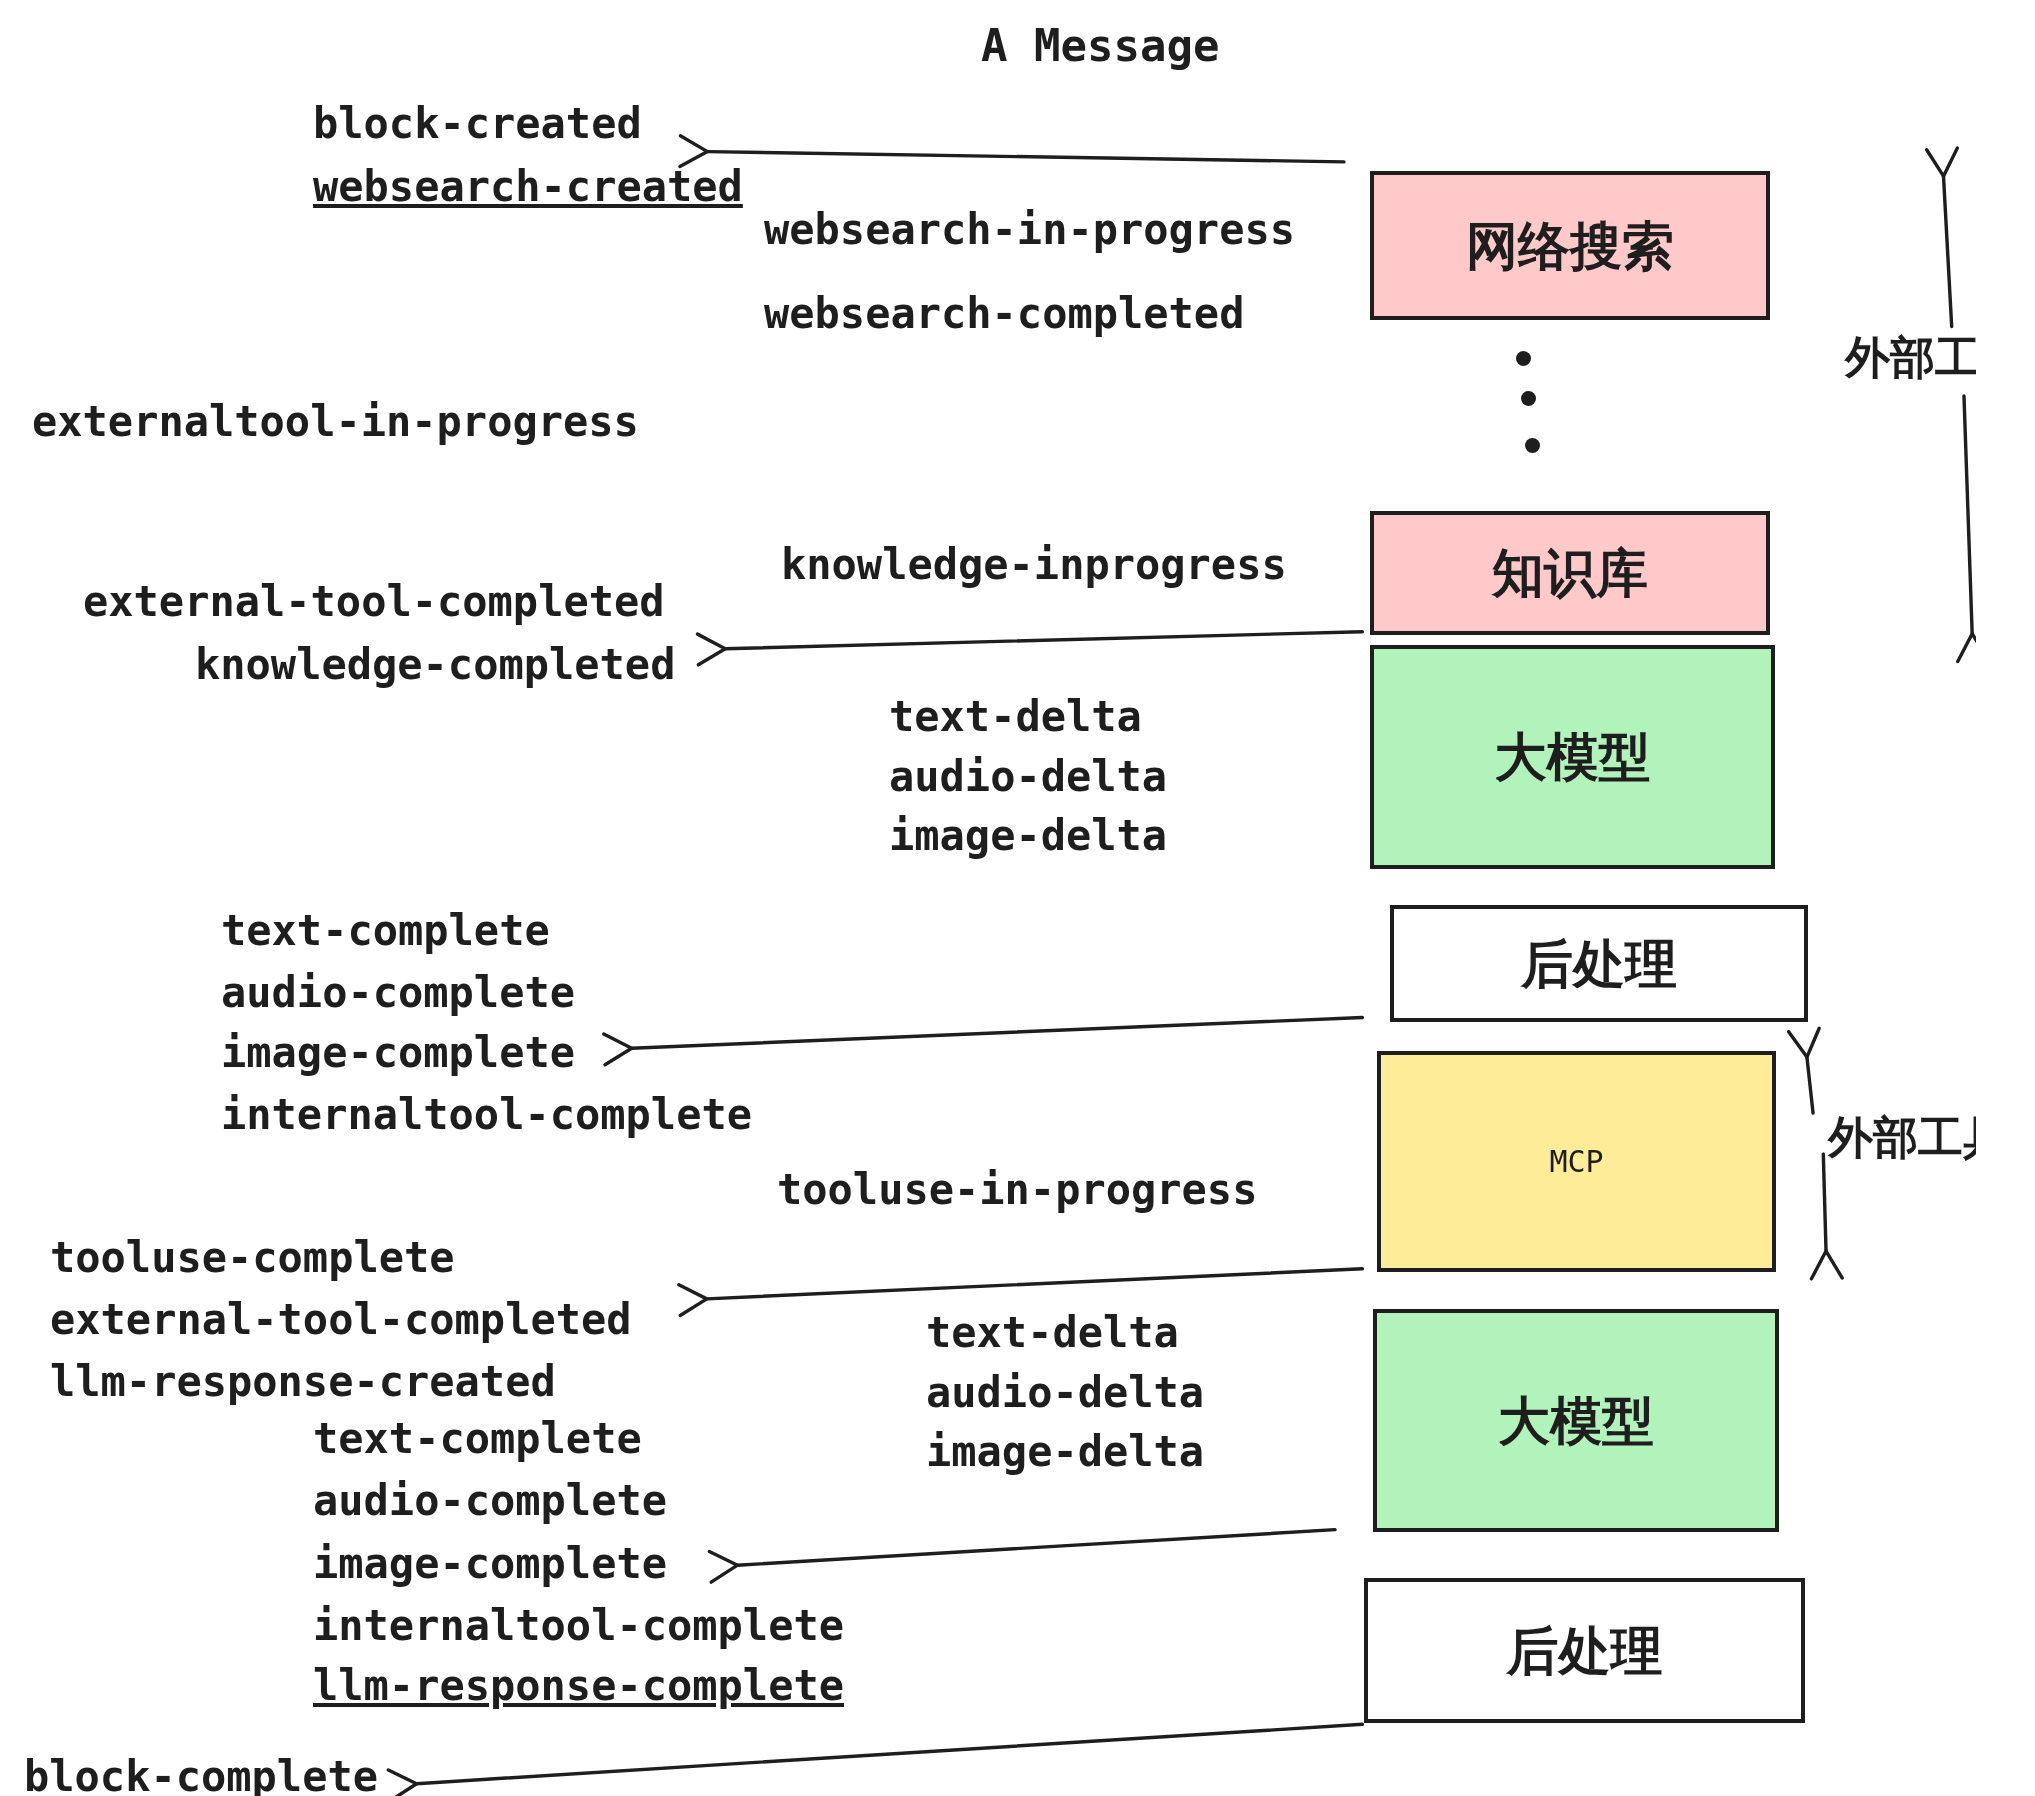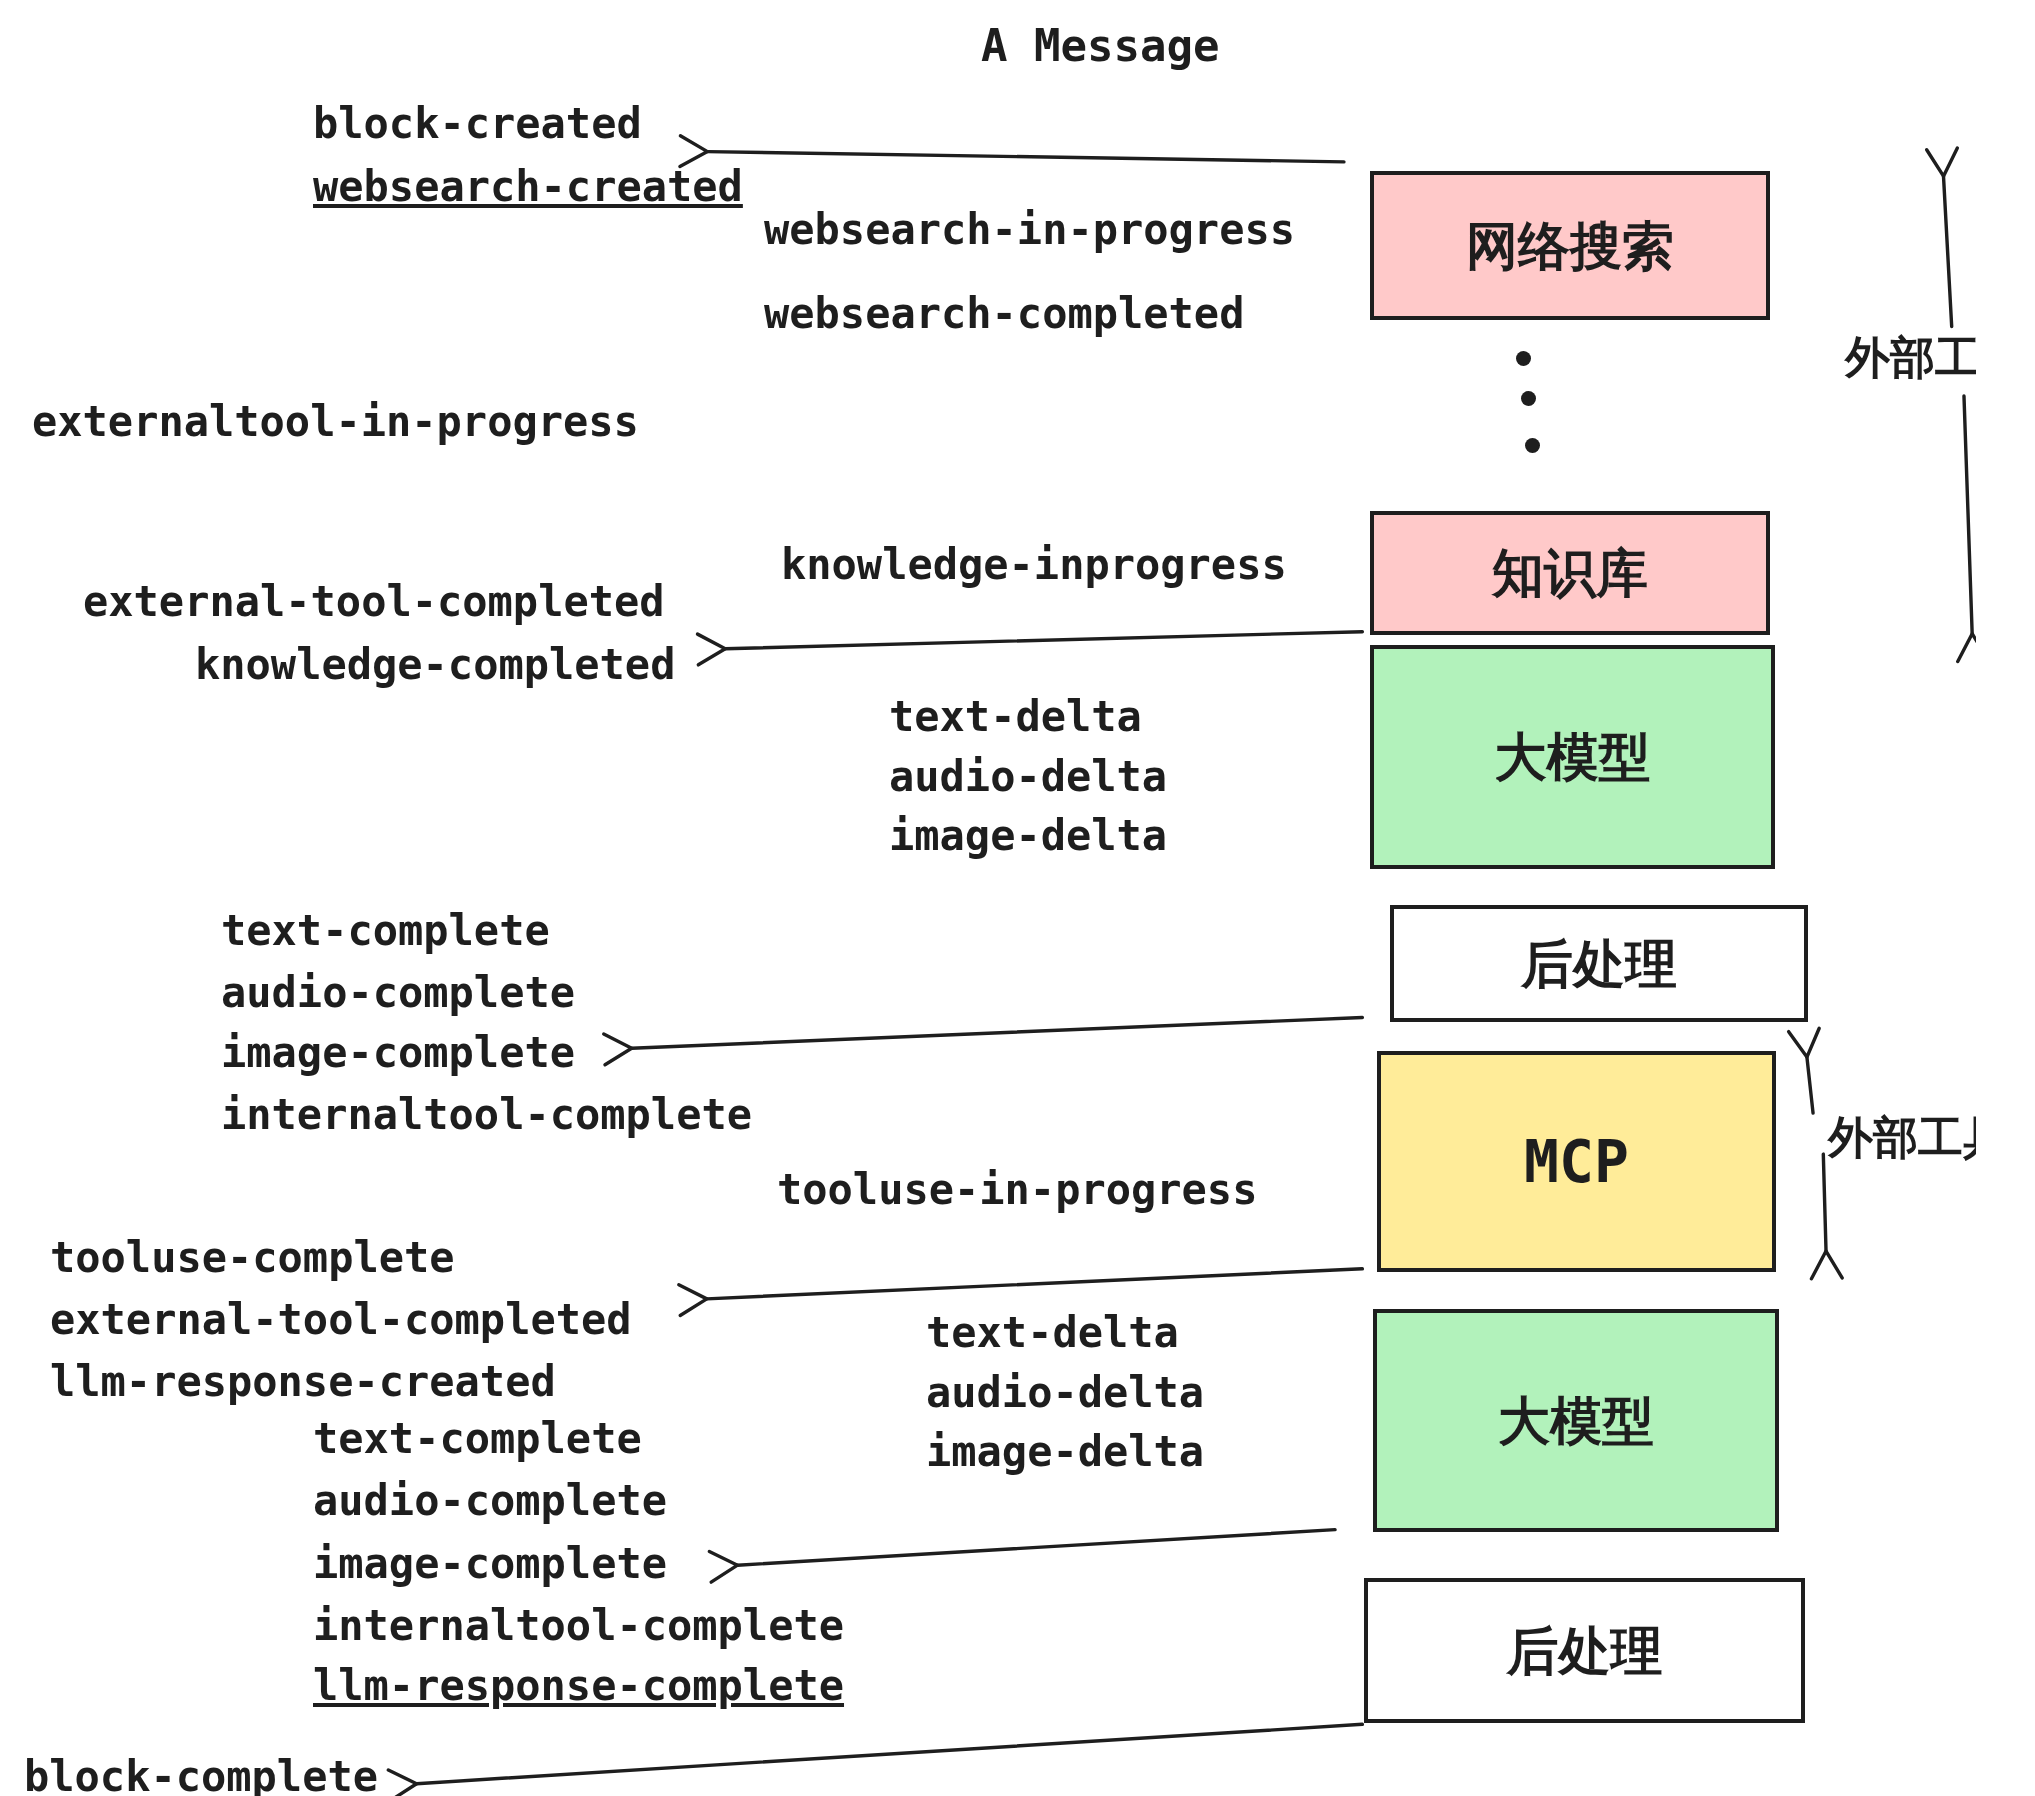--- a/index.html
+++ b/index.html
@@ -45,22 +45,22 @@
     font-family: "Liberation Sans", sans-serif;
     font-size: 52px;
     font-weight: 600;
     line-height: 1;
     color: #1e1e1e;
     white-space: nowrap;
     text-align: center;
   }
   .box-label.mono {
     font-family: "DejaVu Sans Mono", monospace;
-    font-size: 58px;
-    font-weight: 700;
+    font-size: 30px;
+    font-weight: 400;
   }
   .side-label {
     position: absolute;
     font-family: "Liberation Sans", sans-serif;
     font-size: 45px;
     font-weight: 600;
     line-height: 1;
     white-space: nowrap;
     color: #1e1e1e;
   }

